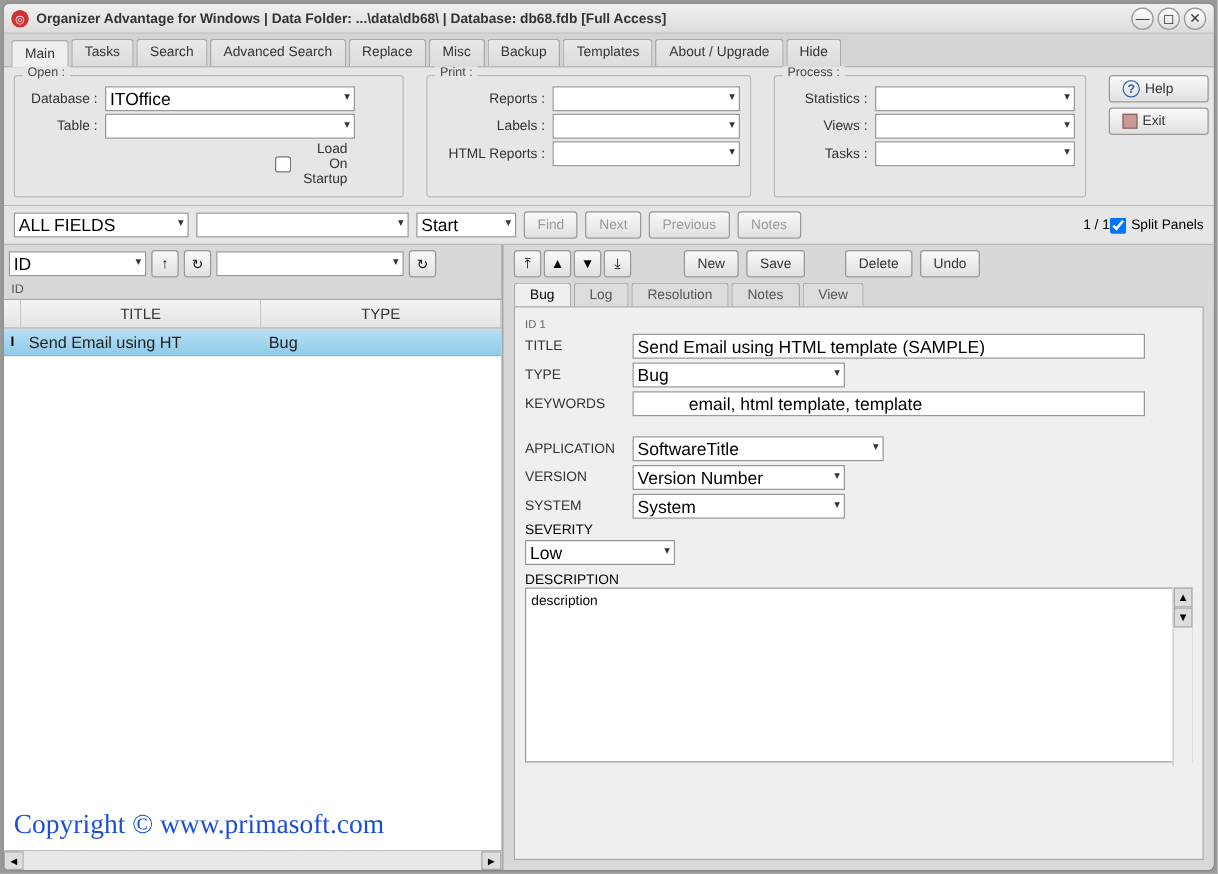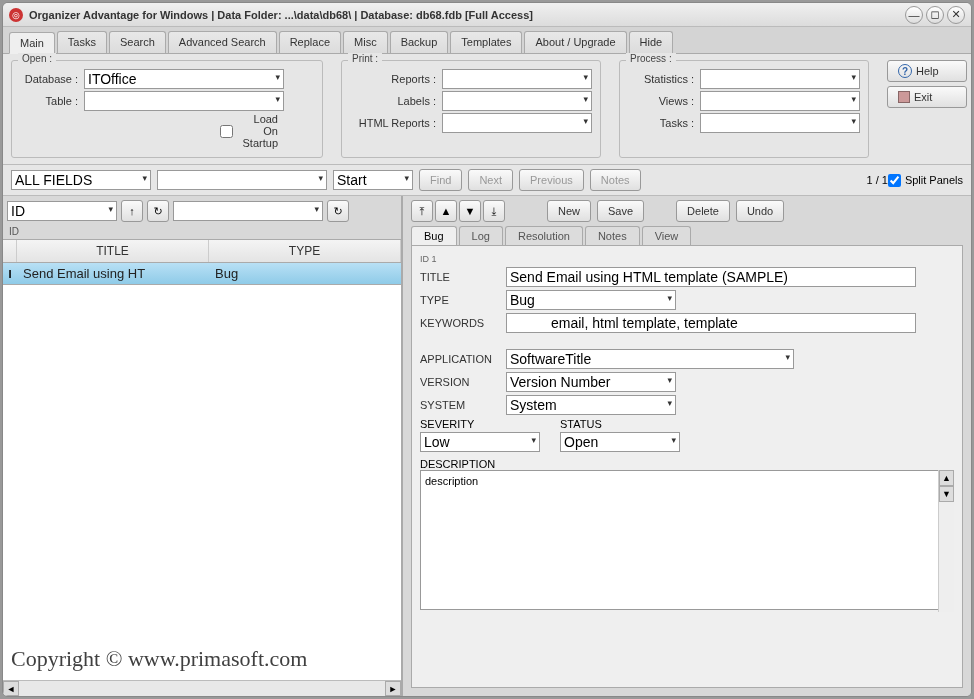--- a/index.html
+++ b/index.html
@@ -34,21 +34,21 @@
 .splitarea { flex: 1; display: flex; background: #d8d8d8; overflow:hidden;}
 .leftpane { width: 400px; background: #d8d8d8; border-right: 2px solid #aaa; display:flex;flex-direction:column;}
 .leftpane .controls { padding: 4px; display:flex;gap:4px;align-items:center;flex-wrap:wrap;}
 .iconbtn { width: 22px; height: 22px; border: 1px solid #999; background: linear-gradient(#fafafa,#e0e0e0); border-radius:3px; cursor:pointer; display:inline-flex;align-items:center;justify-content:center;font-size:11px;}
 .gridhead { display: flex; background: linear-gradient(#f4f4f4,#e4e4e4); border-top:1px solid #aaa; border-bottom:1px solid #aaa; }
 .gridhead .col { flex:1; text-align:center; padding:4px; border-right:1px solid #ccc; font-weight:normal;color:#333;font-size:12px;}
 .gridrow { display:flex; background:linear-gradient(#b8e0f5,#8fcbe8); border-bottom:1px solid #aaa; height:22px;align-items:center;}
 .gridrow .rowmark{width:14px;text-align:center;font-weight:bold;}
 .gridrow .cell { flex:1; padding:2px 6px; color:#222; font-size:13px;}
 .gridbody{flex:1;background:#fff;overflow:auto;position:relative;}
-.watermark{position:absolute;bottom:8px;left:8px;color:#404040;font-size:22px;font-family:Georgia,serif;}
+.watermark{position:absolute;bottom:8px;left:8px;color:#1d4ed8;font-size:22px;font-family:Georgia,serif;}
 .hscroll{height:16px;background:#eee;border-top:1px solid #bbb;display:flex;}
 .hscroll .sbtn{width:16px;border:1px solid #aaa;background:#ddd;display:flex;align-items:center;justify-content:center;font-size:9px;}
 .hscroll .strack{flex:1;background:#e8e8e8;}
 .rightpane { flex:1; background:#d8d8d8; display:flex;flex-direction:column;}
 .rightcontrols { padding:4px 8px; display:flex;align-items:center;gap:6px;}
 .navbtns { display:flex;gap:2px;}
 .detailtabs { display:flex; padding:0 8px; background:#d8d8d8;}
 .dtab { padding:3px 12px; border:1px solid #aaa; border-bottom:none; background:#dcdcdc; margin-right:2px; border-radius:3px 3px 0 0; cursor:pointer;color:#555;}
 .dtab.active { background:#efefef; color:#000;}
 .detailbody { flex:1; background:#efefef; margin:0 8px 8px 8px; border:1px solid #aaa; padding:8px; overflow:auto;}
@@ -236,38 +236,34 @@
           <div class="flabel">TYPE</div>
           <span class="selectwrap"><input type="text" style="width: 170px;" value="Bug"></span>
         </div>
         <div class="field">
           <div class="flabel">KEYWORDS</div>
           <input type="text" style="width: 410px; padding-left: 44px;" value="email, html template, template">
         </div>
         <div style="height:10px"></div>
         <div class="field">
           <div class="flabel">APPLICATION</div>
-          <span class="selectwrap"><input type="text" style="width: 288px;" value="SoftwareTitle"></span>
+          <span class="selectwrap"><input type="text" style="width: 201px;" value="SoftwareTitle"></span>
         </div>
         <div class="field">
           <div class="flabel">VERSION</div>
           <span class="selectwrap"><input type="text" style="width: 170px;" value="Version Number"></span>
         </div>
         <div class="field">
           <div class="flabel">SYSTEM</div>
           <span class="selectwrap"><input type="text" style="width: 170px;" value="System"></span>
         </div>
         <div class="twocol">
           <div>
             <div style="margin-bottom:2px">SEVERITY</div>
             <span class="selectwrap"><input type="text" style="width: 120px;" value="Low"></span>
-          </div>
-          <div>
-            <div style="margin-bottom:2px">STATUS</div>
-            <span class="selectwrap"><input type="text" style="width: 120px;" value="Open"></span>
           </div>
         </div>
         <div style="margin-top:6px">DESCRIPTION</div>
         <div class="descwrap">
           <textarea class="desc" style="">description</textarea>
           <div class="vscroll">
             <div class="sbtn">▲</div>
             <div style="flex:1"></div>
             <div class="sbtn">▼</div>
           </div>

